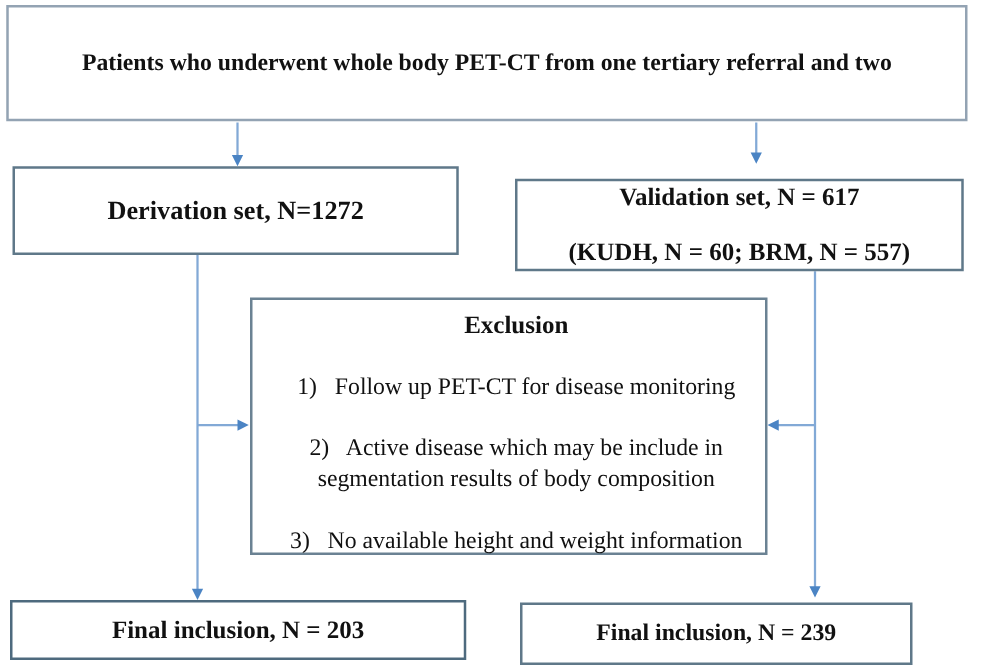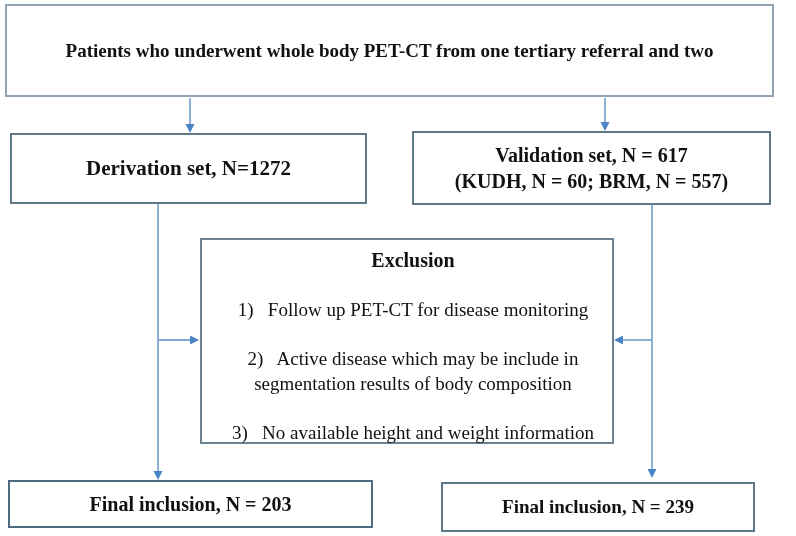--- a/index.html
+++ b/index.html
@@ -19,33 +19,33 @@
     display:flex;
     flex-direction:column;
     align-items:center;
     justify-content:center;
     text-align:center;
   }
   #top-box{left:5px;top:4px;width:769px;height:93px;border-color:#93a3b3;}
   #top-box .line{font-size:19px;font-weight:bold;line-height:28px;}
   #derivation-box{left:10px;top:133px;width:357px;height:71px;border-color:#5f7889;}
   #derivation-box .line{font-size:21px;font-weight:bold;}
-  #validation-box{left:412px;top:131px;width:359px;height:74px;border-color:#5f7889;}
+  #validation-box{left:412px;top:143px;width:359px;height:74px;border-color:#5f7889;justify-content:space-between;}
   #validation-box .line{font-size:20px;font-weight:bold;line-height:26px;}
   #exclusion-box{
     left:200px;top:238px;width:414px;height:206px;
     justify-content:flex-start;
     padding:7px 14px 0 26px;
     border-color:#6b8293;
   }
   #exclusion-box .title{font-size:20px;font-weight:bold;line-height:26px;}
   #exclusion-box .item{font-size:19px;line-height:25px;margin-top:24px;}
   #final-left-box{left:8px;top:480px;width:365px;height:48px;border-color:#4e6a7e;}
   #final-left-box .line{font-size:20px;font-weight:bold;}
-  #final-right-box{left:416px;top:482px;width:314px;height:50px;border-color:#5f7889;margin-left:25px;}
+  #final-right-box{left:416px;top:482px;width:314px;height:50px;border-color:#5f7889;}
   #final-right-box .line{font-size:19px;font-weight:bold;line-height:24px;}
   #connector-layer{position:absolute;left:0;top:0;width:796px;height:536px;pointer-events:none;}
   #connector-layer line{stroke:#82a9d6;stroke-width:1.8;}
   #connector-layer polygon{fill:#4b84c4;}
 </style>
 </head>
 <body>
 
 <div id="canvas">
 

